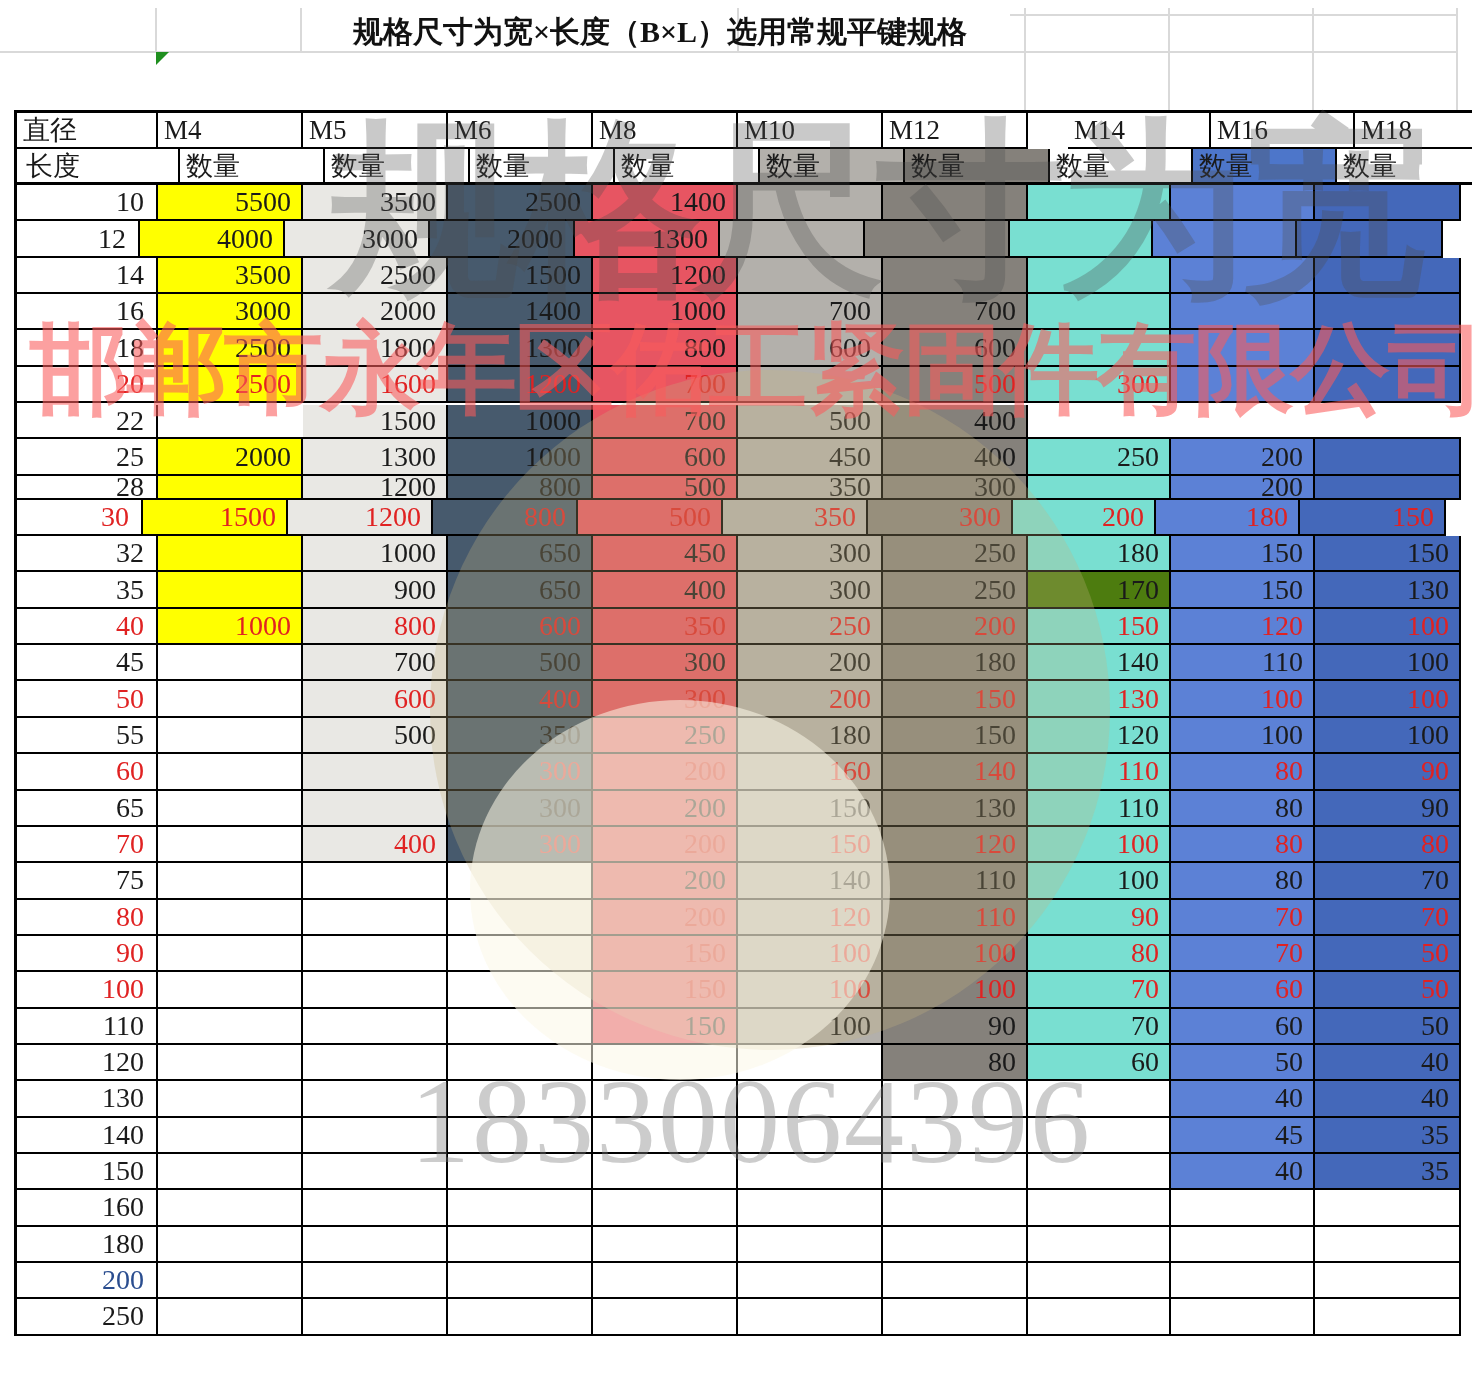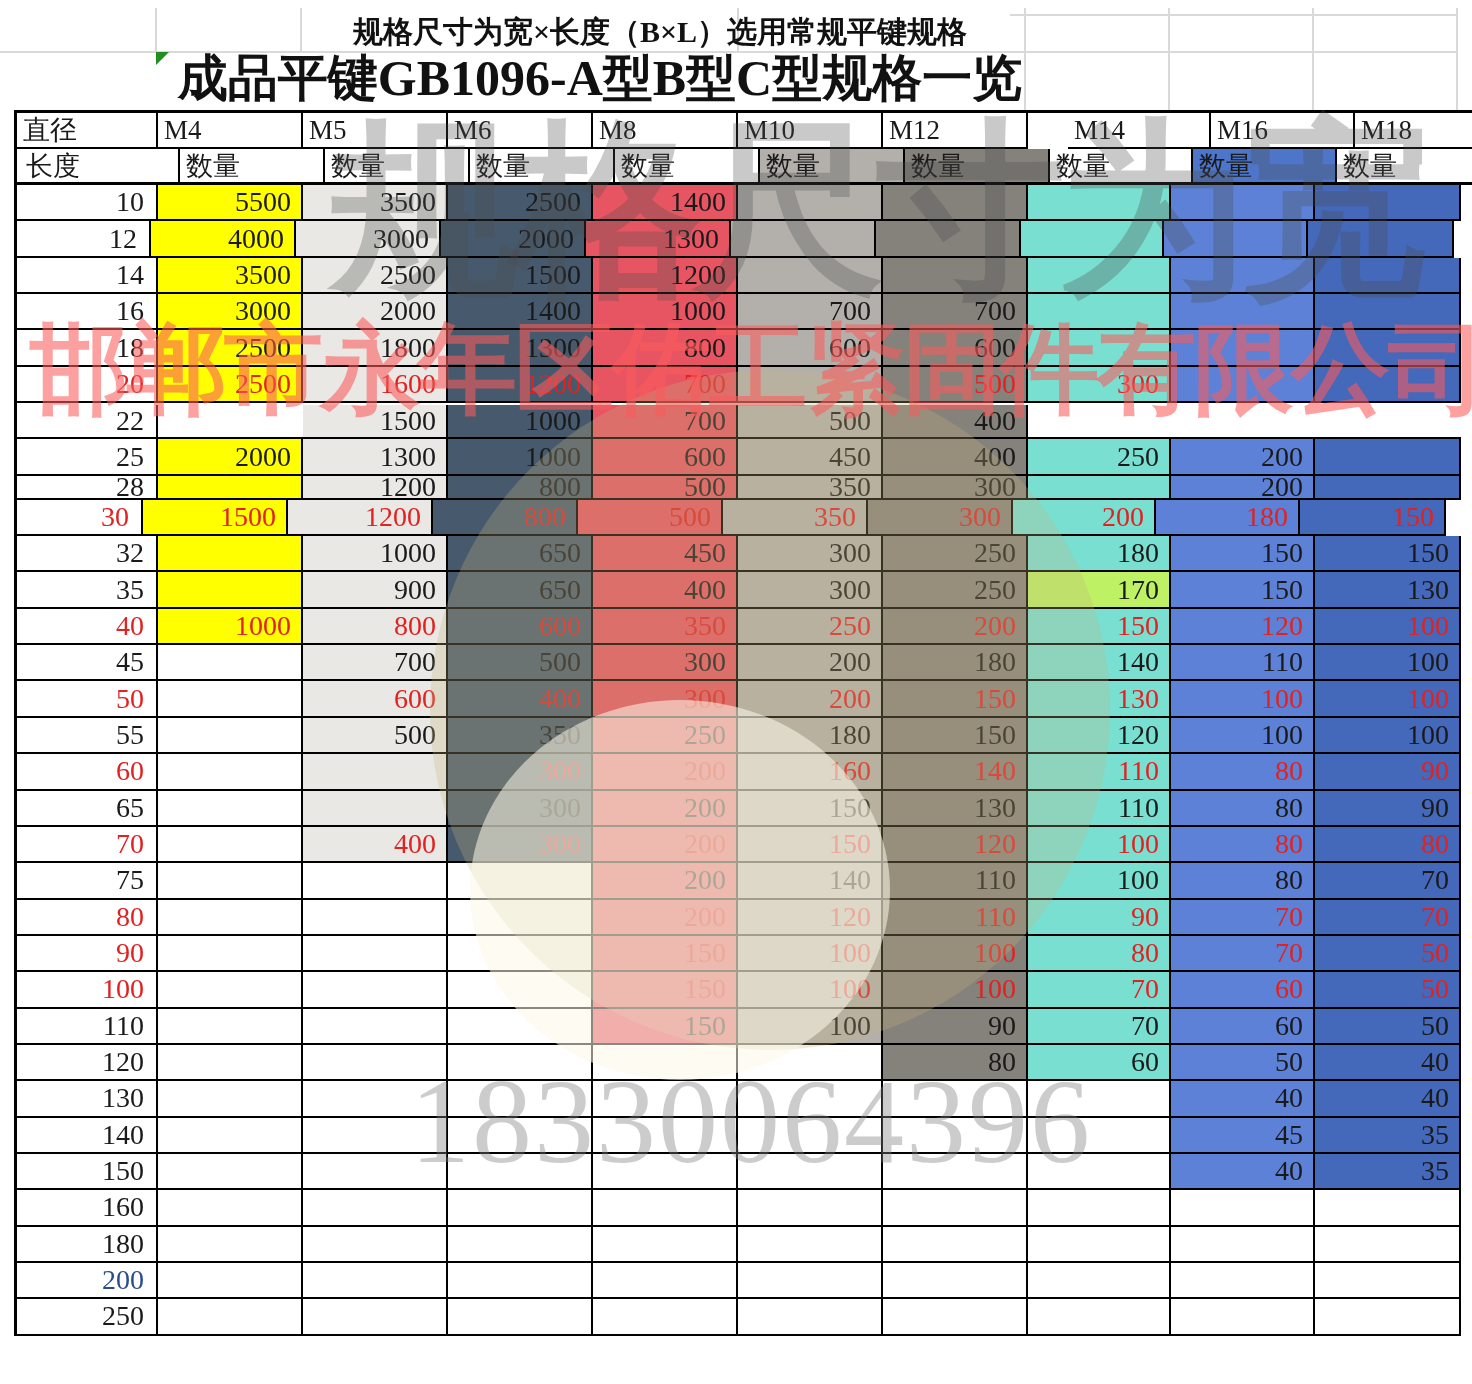--- a/index.html
+++ b/index.html
@@ -50,21 +50,20 @@
   <div class="gline" style="left:1010px;top:51px;width:448px;height:2px;"></div>
   <div class="gline" style="left:155px;top:8px;width:2px;height:44px;"></div>
   <div class="gline" style="left:300px;top:8px;width:2px;height:44px;"></div>
   <div class="gline" style="left:737px;top:8px;width:2px;height:44px;"></div>
   <div class="gline" style="left:1024px;top:8px;width:2px;height:102px;"></div>
   <div class="gline" style="left:1168px;top:8px;width:2px;height:102px;"></div>
   <div class="gline" style="left:1312px;top:8px;width:2px;height:102px;"></div>
   <div class="gline" style="left:1456px;top:8px;width:2px;height:102px;"></div>
 
   <div class="title1">规格尺寸为宽×长度（B×L）选用常规平键规格</div>
-  <div class="title2">成品平键GB1096-A型B型C型规格一览</div>
   <div class="error-tri"></div>
 
   <div id="spec-table" class="spec-table">
       <div class="trow" style="height: 36px;">
         <div class="tcell hdr" style="width: 141px;">直径</div>
         <div class="tcell hdr" style="width: 145px;">M4</div>
         <div class="tcell hdr" style="width: 145px;">M5</div>
         <div class="tcell hdr" style="width: 145px;">M6</div>
         <div class="tcell hdr" style="width: 145px;">M8</div>
         <div class="tcell hdr" style="width: 145px;">M10</div>
@@ -91,21 +90,21 @@
         <div class="tcell num" style="width: 145px; background: rgb(233, 232, 228);">3500</div>
         <div class="tcell num" style="width: 145px; background: rgb(71, 90, 109);">2500</div>
         <div class="tcell num" style="width: 145px; background: rgb(231, 85, 98);">1400</div>
         <div class="tcell num" style="width: 145px; background: rgb(179, 176, 171);"></div>
         <div class="tcell num" style="width: 145px; background: rgb(133, 129, 123);"></div>
         <div class="tcell num" style="width: 143px; background: rgb(121, 223, 209);"></div>
         <div class="tcell num" style="width: 144px; background: rgb(92, 129, 214);"></div>
         <div class="tcell num" style="width: 146px; background: rgb(68, 104, 186);"></div>
       </div>
       <div class="trow" style="height: 36.35px;">
-        <div class="tcell lbl" style="width: 134px;">12</div>
+        <div class="tcell lbl" style="width: 123px;">12</div>
         <div class="tcell num" style="width: 145px; background: rgb(255, 255, 0);">4000</div>
         <div class="tcell num" style="width: 145px; background: rgb(233, 232, 228);">3000</div>
         <div class="tcell num" style="width: 145px; background: rgb(71, 90, 109);">2000</div>
         <div class="tcell num" style="width: 145px; background: rgb(231, 85, 98);">1300</div>
         <div class="tcell num" style="width: 145px; background: rgb(179, 176, 171);"></div>
         <div class="tcell num" style="width: 145px; background: rgb(133, 129, 123);"></div>
         <div class="tcell num" style="width: 143px; background: rgb(121, 223, 209);"></div>
         <div class="tcell num" style="width: 144px; background: rgb(92, 129, 214);"></div>
         <div class="tcell num" style="width: 146px; background: rgb(68, 104, 186);"></div>
       </div>
@@ -218,21 +217,21 @@
         <div class="tcell num" style="width: 146px; background: rgb(68, 104, 186);">150</div>
       </div>
       <div class="trow" style="height: 36.35px;">
         <div class="tcell lbl" style="width: 141px;">35</div>
         <div class="tcell num" style="width: 145px; background: rgb(255, 255, 0);"></div>
         <div class="tcell num" style="width: 145px; background: rgb(233, 232, 228);">900</div>
         <div class="tcell num" style="width: 145px; background: rgb(71, 90, 109);">650</div>
         <div class="tcell num" style="width: 145px; background: rgb(231, 85, 98);">400</div>
         <div class="tcell num" style="width: 145px; background: rgb(179, 176, 171);">300</div>
         <div class="tcell num" style="width: 145px; background: rgb(133, 129, 123);">250</div>
-        <div class="tcell num" style="width: 143px; background: #bef264;">170</div>
+        <div class="tcell num" style="width: 143px; background: #4d7c0f;">170</div>
         <div class="tcell num" style="width: 144px; background: rgb(92, 129, 214);">150</div>
         <div class="tcell num" style="width: 146px; background: rgb(68, 104, 186);">130</div>
       </div>
       <div class="trow" style="height: 36.35px;">
         <div class="tcell lbl red" style="width: 141px;">40</div>
         <div class="tcell num red" style="width: 145px; background: rgb(255, 255, 0);">1000</div>
         <div class="tcell num red" style="width: 145px; background: rgb(233, 232, 228);">800</div>
         <div class="tcell num red" style="width: 145px; background: rgb(71, 90, 109);">600</div>
         <div class="tcell num red" style="width: 145px; background: rgb(231, 85, 98);">350</div>
         <div class="tcell num red" style="width: 145px; background: rgb(179, 176, 171);">250</div>

